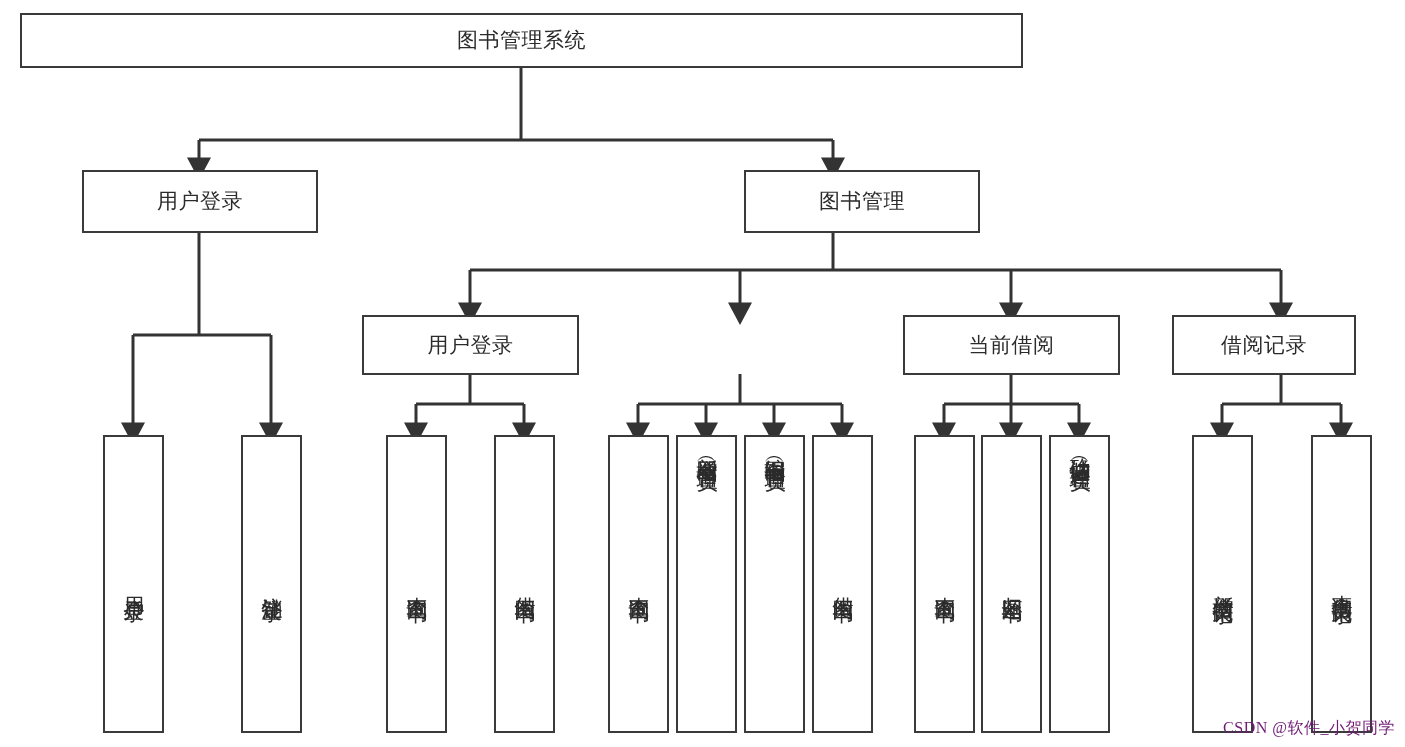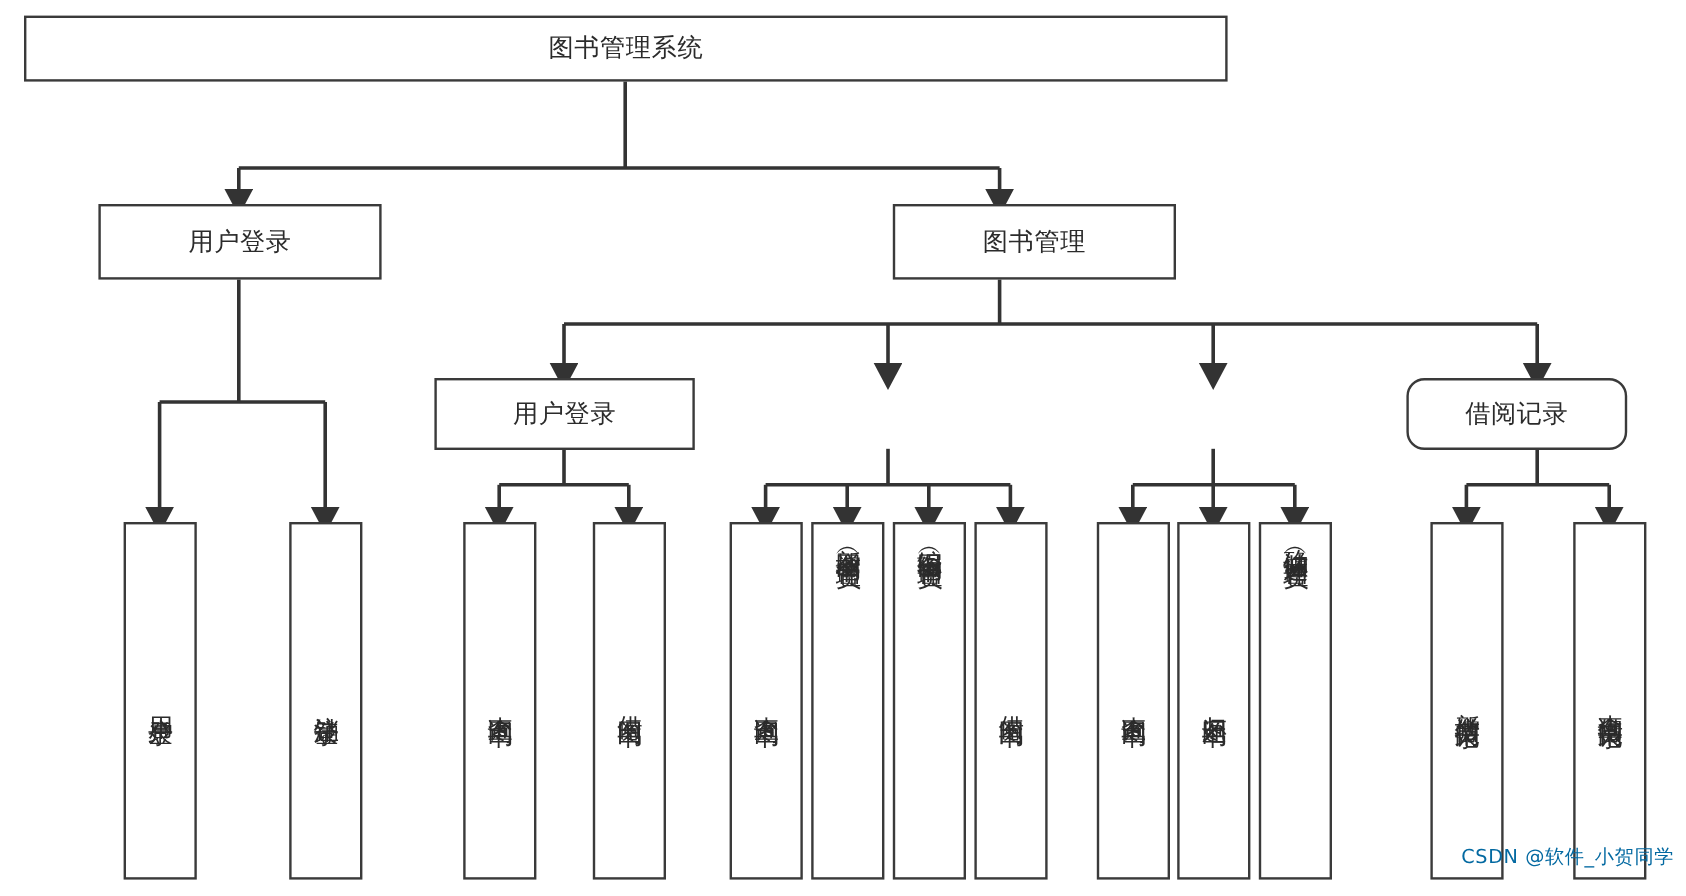--- a/index.html
+++ b/index.html
@@ -55,26 +55,27 @@
   }
   .leaf.center{
     align-items:center;
   }
   .leaf.top .lbl{
     margin-top:4px;
   }
   #watermark{
     position:absolute;
     right:10px;
-    bottom:22px;
+    bottom:8px;
     font-size:16px;
-    color:#0369a1;
+    color:#701a75;
     letter-spacing:0.5px;
     z-index:3;
     white-space:nowrap;
+    font-family:Liberation Serif, serif;
   }
 </style>
 </head>
 <body>
 
 <div id="canvas">
 
   <svg id="wires" viewBox="0 0 1405 747" width="1405" height="747" xmlns="http://www.w3.org/2000/svg">
     <defs>
       <marker id="arw" markerWidth="12" markerHeight="12" refX="2.2" refY="4" orient="auto" markerUnits="strokeWidth">
@@ -132,21 +133,24 @@
   <div class="node" style="left:82px; top:170px; width:236px; height:63px;">
     <span class="lbl">用户登录</span>
   </div>
   <div class="node" style="left:712px; top:170px; width:236px; height:63px;margin-left:32px;">
     <span class="lbl">图书管理</span>
   </div>
 
   <div class="node" style="left:362px; top:315px; width:217px; height:60px;">
     <span class="lbl">用户登录</span>
   </div>
-  <div class="node" style="left:1172px; top:315px; width:184px; height:60px;border-radius:15px;">
+  <div class="node" style="left:903px; top:315px; width:217px; height:60px;">
+    <span class="lbl">当前借阅</span>
+  </div>
+  <div class="node" style="left:1172px; top:315px; width:184px; height:60px;">
     <span class="lbl">借阅记录</span>
   </div>
 
   <div class="node leaf center" style="left:103px; top:435px; width:61px; height:298px;">
     <span class="lbl">用户登录</span>
   </div>
   <div class="node leaf center" style="left:241px; top:435px; width:61px; height:298px;">
     <span class="lbl">注销登录</span>
   </div>
 

